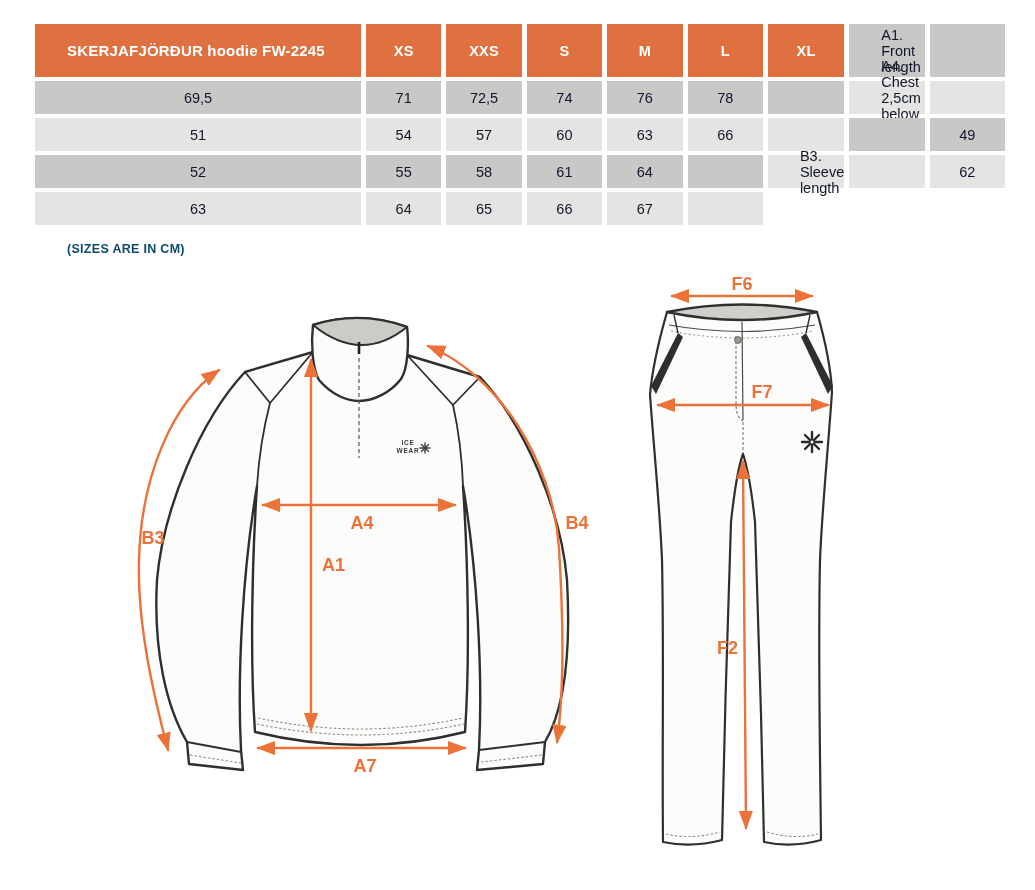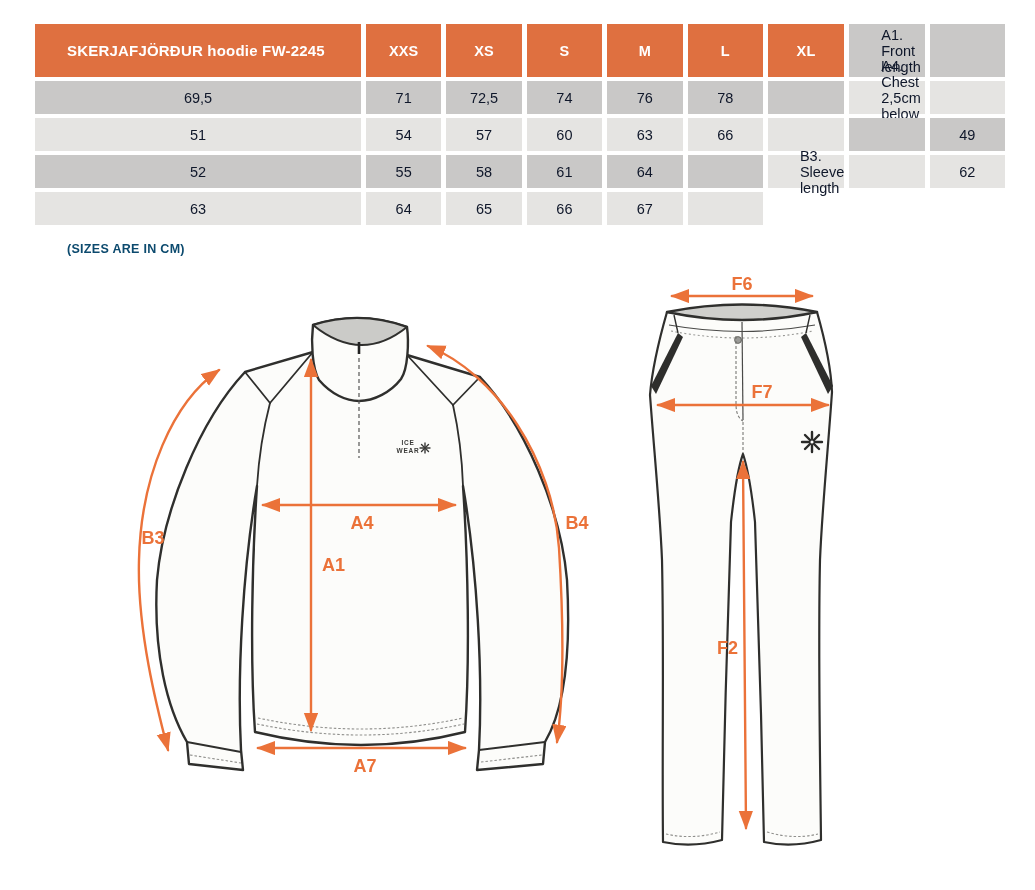--- a/index.html
+++ b/index.html
@@ -42,22 +42,22 @@
   }
 </style>
 </head>
 <body>
 
 <div class="page">
 
   <div class="size-table">
 
     <div class="cell th label">SKERJAFJÖRÐUR hoodie FW-2245</div>
+    <div class="cell th">XS</div>
     <div class="cell th">XXS</div>
-    <div class="cell th">XS</div>
     <div class="cell th">S</div>
     <div class="cell th">M</div>
     <div class="cell th">L</div>
     <div class="cell th">XL</div>
 
     <div class="cell r-dark label">A1. Front length</div>
     <div class="cell r-dark"></div>
     <div class="cell r-dark">69,5</div>
     <div class="cell r-dark">71</div>
     <div class="cell r-dark">72,5</div>

